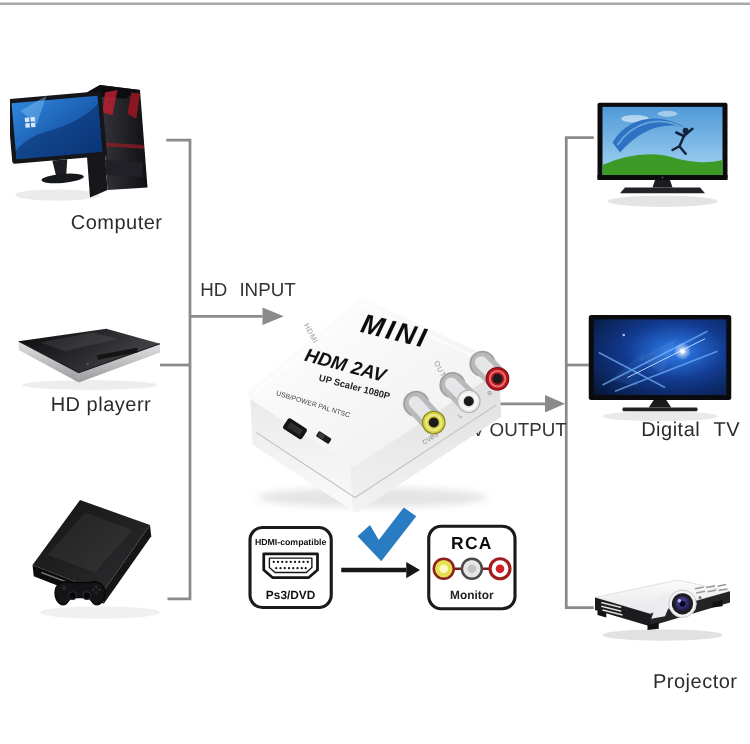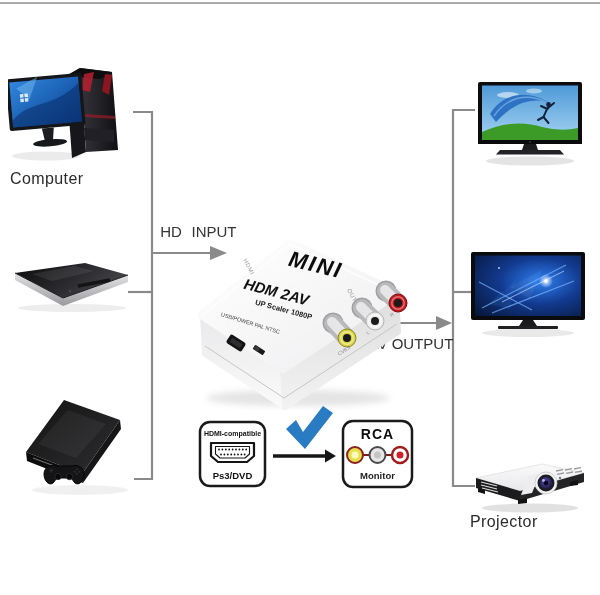--- a/index.html
+++ b/index.html
@@ -1,20 +1,20 @@
 <!DOCTYPE html>
 <html><head>
 <meta charset="utf-8">
 <style>
   html,body{margin:0;padding:0;background:#ffffff;}
   #stage{position:relative;width:600px;height:595px;background:#ffffff;overflow:hidden;
          font-family:"Liberation Sans",sans-serif;}
   .abs{position:absolute;}
   .dev-label{position:absolute;font-size:16px;color:#2b2b2b;letter-spacing:.4px;
-             text-align:left;white-space:nowrap;}
+             text-align:right;white-space:nowrap;}
   svg{display:block;}
   svg text{font-family:"Liberation Sans",sans-serif;}
   #topline{position:absolute;top:2px;left:0;width:600px;height:2px;background:#a9a9a9;}
 </style>
 </head>
 <body>
 
 <div id="stage">
   <div id="topline"></div>
 
@@ -88,20 +88,21 @@
     </defs>
     <ellipse cx="60" cy="58" rx="54" ry="4" fill="#000" opacity=".07"></ellipse>
     <polygon points="3,23 73,13 116,25 51,48" fill="url(#hdpTop)"></polygon>
     <polygon points="20,24 62,16 82,21 40,31" fill="#ffffff" opacity=".08"></polygon>
     <polygon points="3,23 51,48 51,56 3,30" fill="url(#hdpSil)"></polygon>
     <polygon points="51,48 116,25 116,32 51,56" fill="url(#hdpSil)"></polygon>
     <polyline points="3,23 51,48 116,25" fill="none" stroke="#1a1a1a" stroke-width="1"></polyline>
     <line x1="66" y1="36" x2="98" y2="30" stroke="#141414" stroke-width="3.5"></line>
     <circle cx="58" cy="41" r="1" fill="#555"></circle>
   </svg>
+  <div class="dev-label" style="left:1px;top:316px;width:120px">HD playerr</div>
 
   <svg class="abs" style="left:20px;top:386px" width="128" height="118" viewBox="0 0 128 118">
     <defs>
       <linearGradient id="psTop" x1="0" y1="0" x2="1" y2="1">
         <stop offset="0" stop-color="#131313"></stop>
           <stop offset="1" stop-color="#2e2e31"></stop>
       </linearGradient>
     </defs>
     <ellipse cx="60" cy="104" rx="48" ry="5" fill="#000" opacity=".06"></ellipse>
     <polygon points="6,66 44,14 100,34 62,88" fill="url(#psTop)"></polygon>
@@ -177,20 +178,21 @@
           <path d="M9,30 L62,58"></path>
       </g>
       <path d="M32,50 L94,19" stroke="#bfe0ff" stroke-width=".8" opacity=".9"></path>
       <circle cx="76" cy="29" r="7" fill="url(#glowG)"></circle>
       <circle cx="76" cy="29" r="1.8" fill="#ffffff"></circle>
       <circle cx="29" cy="16" r="1" fill="#dfefff" opacity=".8"></circle>
     </g>
     <polygon points="53,68 63,68 67,74 49,74" fill="#1a1a1d"></polygon>
     <rect x="28" y="74" width="60" height="3" rx="1" fill="#202024"></rect>
   </svg>
+  <div class="dev-label" style="left:472px;top:336px;width:120px;word-spacing:6px">Digital  TV</div>
 
   <svg class="abs" style="left:470px;top:458px" width="118" height="58" viewBox="0 0 118 58">
     <defs>
       <linearGradient id="prjTop" x1="0" y1="0" x2="0" y2="1">
         <stop offset="0" stop-color="#fbfbfb"></stop>
           <stop offset="1" stop-color="#e7e7ea"></stop>
       </linearGradient>
       <radialGradient id="irisG" cx=".45" cy=".4" r=".7">
         <stop offset="0" stop-color="#5a4fb4"></stop>
           <stop offset="1" stop-color="#120e2e"></stop>
@@ -221,21 +223,21 @@
       <circle cx="76" cy="25" r="2.4" fill="#0a0820"></circle>
       <circle cx="73.5" cy="22.5" r="1.4" fill="#cfd6ff" opacity=".8"></circle>
     </g>
     <circle cx="90" cy="20" r="1.2" fill="#777"></circle>
     <g fill="#111">
       <polygon points="8,30 15,32 15,36 8,34"></polygon>
         <polygon points="48,42 57,40 57,45 48,46"></polygon>
         <polygon points="100,24 108,22 108,27 100,28"></polygon>
     </g>
   </svg>
-  <div class="dev-label" style="left:470px;top:513px;width:120px">Projector</div>
+  <div class="dev-label" style="left:470px;top:537px;width:120px">Projector</div>
 
   <svg class="abs" style="left:190px;top:230px" width="220" height="180" viewBox="0 0 220 180">
     <defs>
       <linearGradient id="topFace" x1="0" y1="0" x2="1" y2="1">
         <stop offset="0" stop-color="#ffffff"></stop>
           <stop offset="1" stop-color="#eeeef0"></stop>
       </linearGradient>
       <linearGradient id="leftFace" x1="0" y1="0" x2="0" y2="1">
         <stop offset="0" stop-color="#e9e9eb"></stop>
           <stop offset="1" stop-color="#fafafa"></stop>

